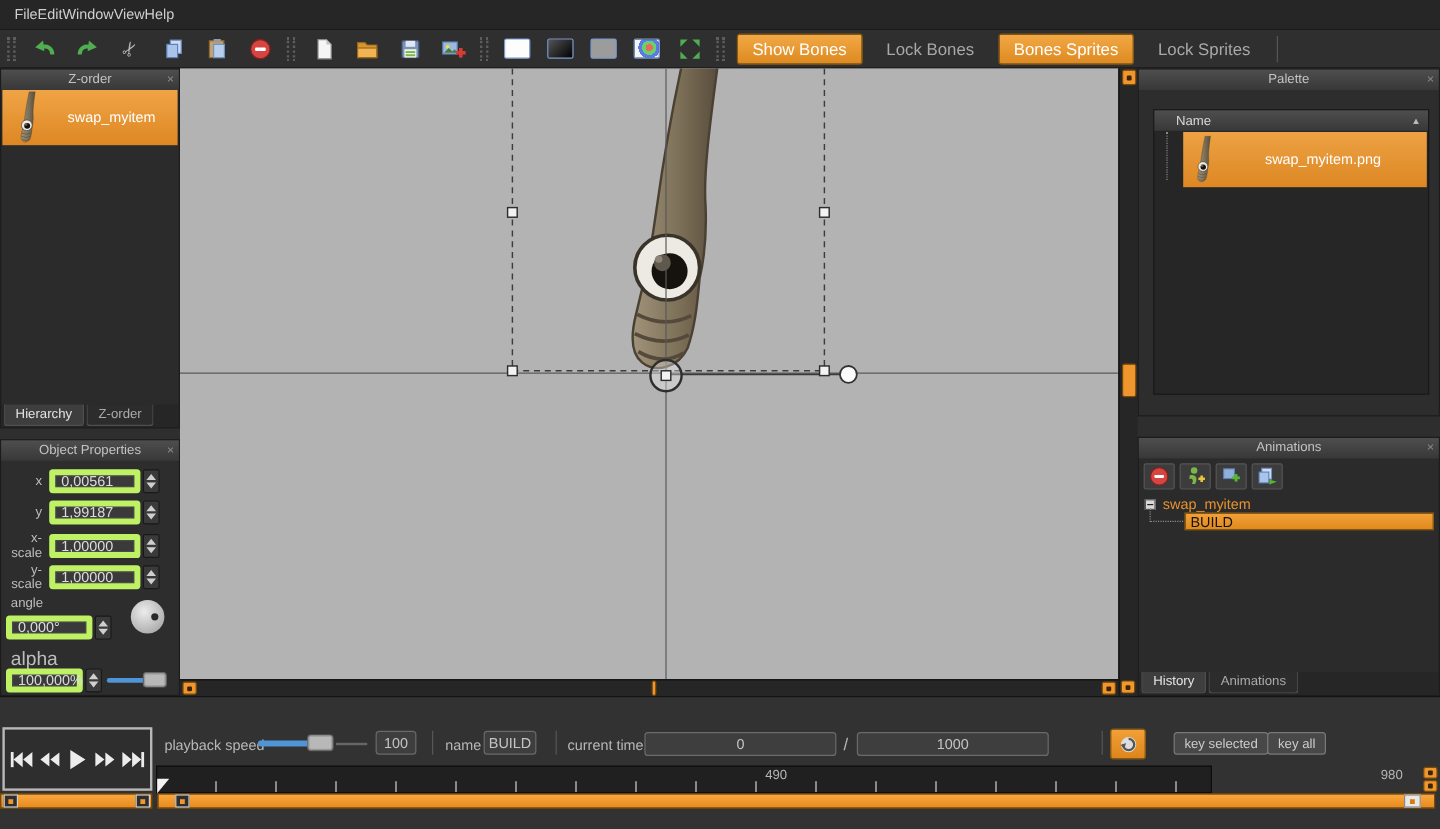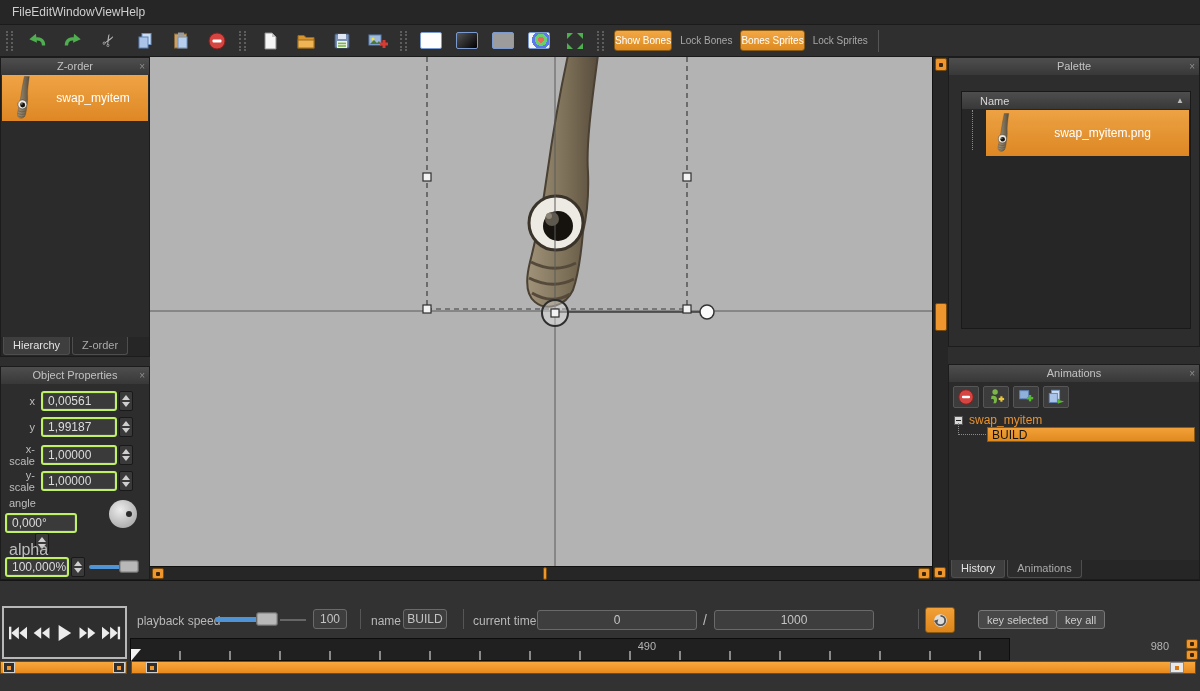--- a/index.html
+++ b/index.html
@@ -10,42 +10,42 @@
   
   .menubar { position:absolute; left:0; top:0; width:1200px; height:24px; background:#262626;
              display:flex; align-items:center; padding-left:12px; font-size:12px; color:#cfcfcf; }
   .menubar span { cursor:default; }
   .toolbar { position:absolute; left:0; top:24px; width:1200px; height:33px; background:#2f2f2f;
              border-top:1px solid #1b1b1b; border-bottom:1px solid #1b1b1b;
              display:flex; align-items:center; padding-left:2px; }
   .grip { width:7px; height:20px; border-left:2px dotted #5d5d5d; border-right:2px dotted #5d5d5d; margin:0 6px 0 4px; }
   .tbtn { width:26px; height:26px; display:flex; align-items:center; justify-content:center; margin:0 5px; }
   .viewbtn { width:22px; height:17px; border:1px solid #7a9ad0; border-radius:2px; }
-  .toggle { font-size:10px; padding:4px 0; margin:0 4px; border-radius:3px; color:#a8a8a8; }
+  .toggle { font-size:14px; padding:4px 12px; margin:0 4px; border-radius:3px; color:#a8a8a8; }
   .toggle.active { background:linear-gradient(#f2a845,#dd8a20); border:1px solid #8a5a10; color:#fff; }
   .vsep { width:1px; height:22px; background:#555; margin:0 6px; }
 
   
   .panel { position:absolute; background:#2d2d2d; border:1px solid #1c1c1c; }
   .phead { height:17px; background:linear-gradient(#4e4e4e,#383838); color:#c2c2c2; font-size:11px;
            text-align:center; line-height:17px; position:relative; }
   .phead .x { position:absolute; right:4px; top:0; color:#8d8d8d; font-size:10px; line-height:17px; }
   .tabsrow { position:absolute; left:0; right:0; bottom:0; height:19px; display:flex; gap:2px; padding-left:2px;
              background:#262626; }
   .tab { font-size:11px; color:#aaa; padding:2px 9px 0 9px; background:#2c2c2c; border:1px solid #4e4e4e;
          border-top:none; border-radius:0 0 3px 3px; height:18px; }
   .tab.active { background:#3e3e3e; color:#e4e4e4; }
 
   
   .zitem { position:absolute; left:1px; right:1px; top:17px; height:46px;
            background:linear-gradient(#f0a445,#de8724); display:flex; align-items:center; }
   .zitem .lbl { color:#fff; font-size:12px; flex:1; text-align:center; }
   .fieldrow { position:absolute; display:flex; align-items:center; }
   .flabel { width:40px; text-align:right; padding-right:6px; font-size:11px; color:#bdbdbd; }
-  .fbox { height:20px; background:#3a3a3a; border:2px solid #bef264; box-shadow:0 0 0 1px #4a4a4a inset;
+  .fbox { height:20px; background:#3a3a3a; border:5px solid #bef264; box-shadow:0 0 0 1px #4a4a4a inset;
           border-radius:3px; color:#dcdcdc; font-size:12px; padding:2px 5px; display:flex; align-items:center; }
   .spin { width:14px; height:20px; display:flex; flex-direction:column; justify-content:space-between;
           padding:3px 0; margin-left:2px; background:#3a3a3a; border:1px solid #191919; border-radius:2px; }
   .spin .up, .spin .dn { width:0; height:0; margin:0 auto; }
   .spin .up { border-left:4px solid transparent; border-right:4px solid transparent; border-bottom:5px solid #cfcfcf; }
   .spin .dn { border-left:4px solid transparent; border-right:4px solid transparent; border-top:5px solid #cfcfcf; }
   .dial { position:absolute; width:28px; height:28px; border-radius:50%;
           background:radial-gradient(circle at 40% 35%, #ececec, #b2b2b2 70%, #9a9a9a); }
   .dial .dot { position:absolute; right:5px; top:11px; width:6px; height:6px; border-radius:50%; background:#2a2a2a; }
 
@@ -273,21 +273,21 @@
     <div class="fieldrow" style="left:0;top:102px;width:150px;">
       <div class="flabel">y-scale</div>
       <div class="fbox" style="width:76px;">1,00000</div>
       <div class="spin">
           <div class="up"></div>
           <div class="dn"></div>
         </div>
     </div>
 
     <div style="position:absolute;left:8px;top:130px;font-size:11px;color:#bdbdbd;">angle</div>
-    <div class="fieldrow" style="left:4px;top:146px;flex-direction:column;">
+    <div class="fieldrow" style="left:4px;top:146px;">
       <div class="fbox" style="width:72px;">0,000°</div>
       <div class="spin">
           <div class="up"></div>
           <div class="dn"></div>
         </div>
     </div>
     <div class="dial" style="left:108px;top:133px;">
         <div class="dot"></div>
       </div>
 

